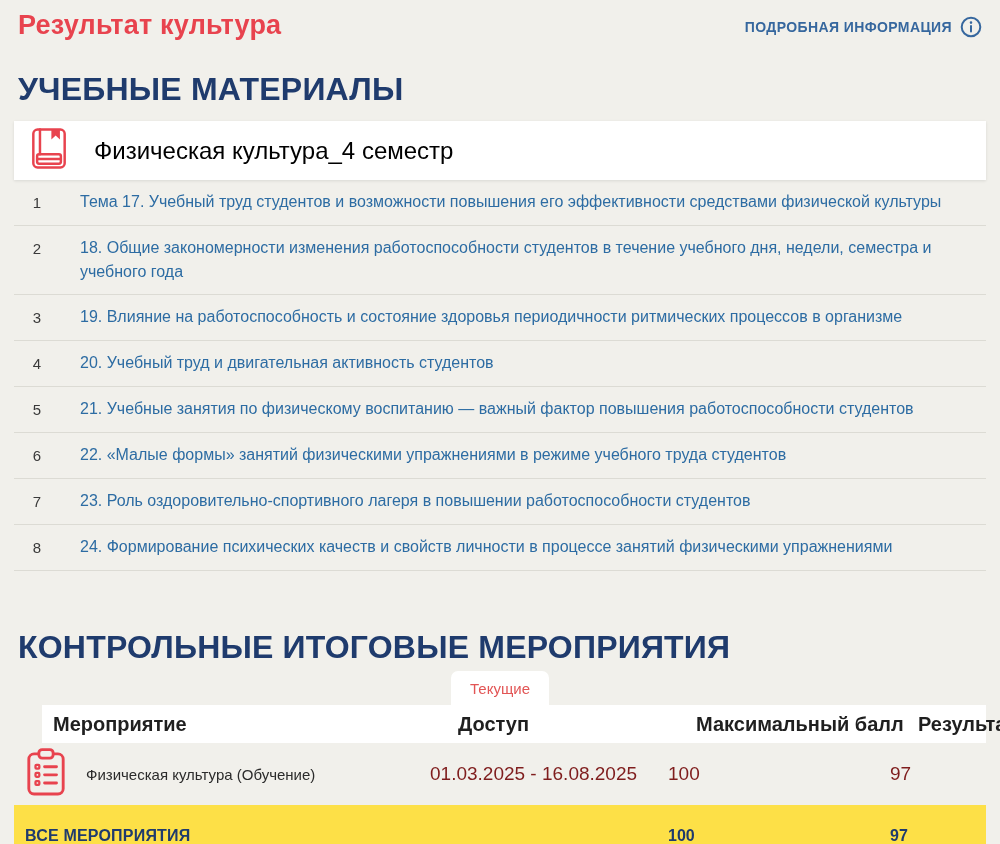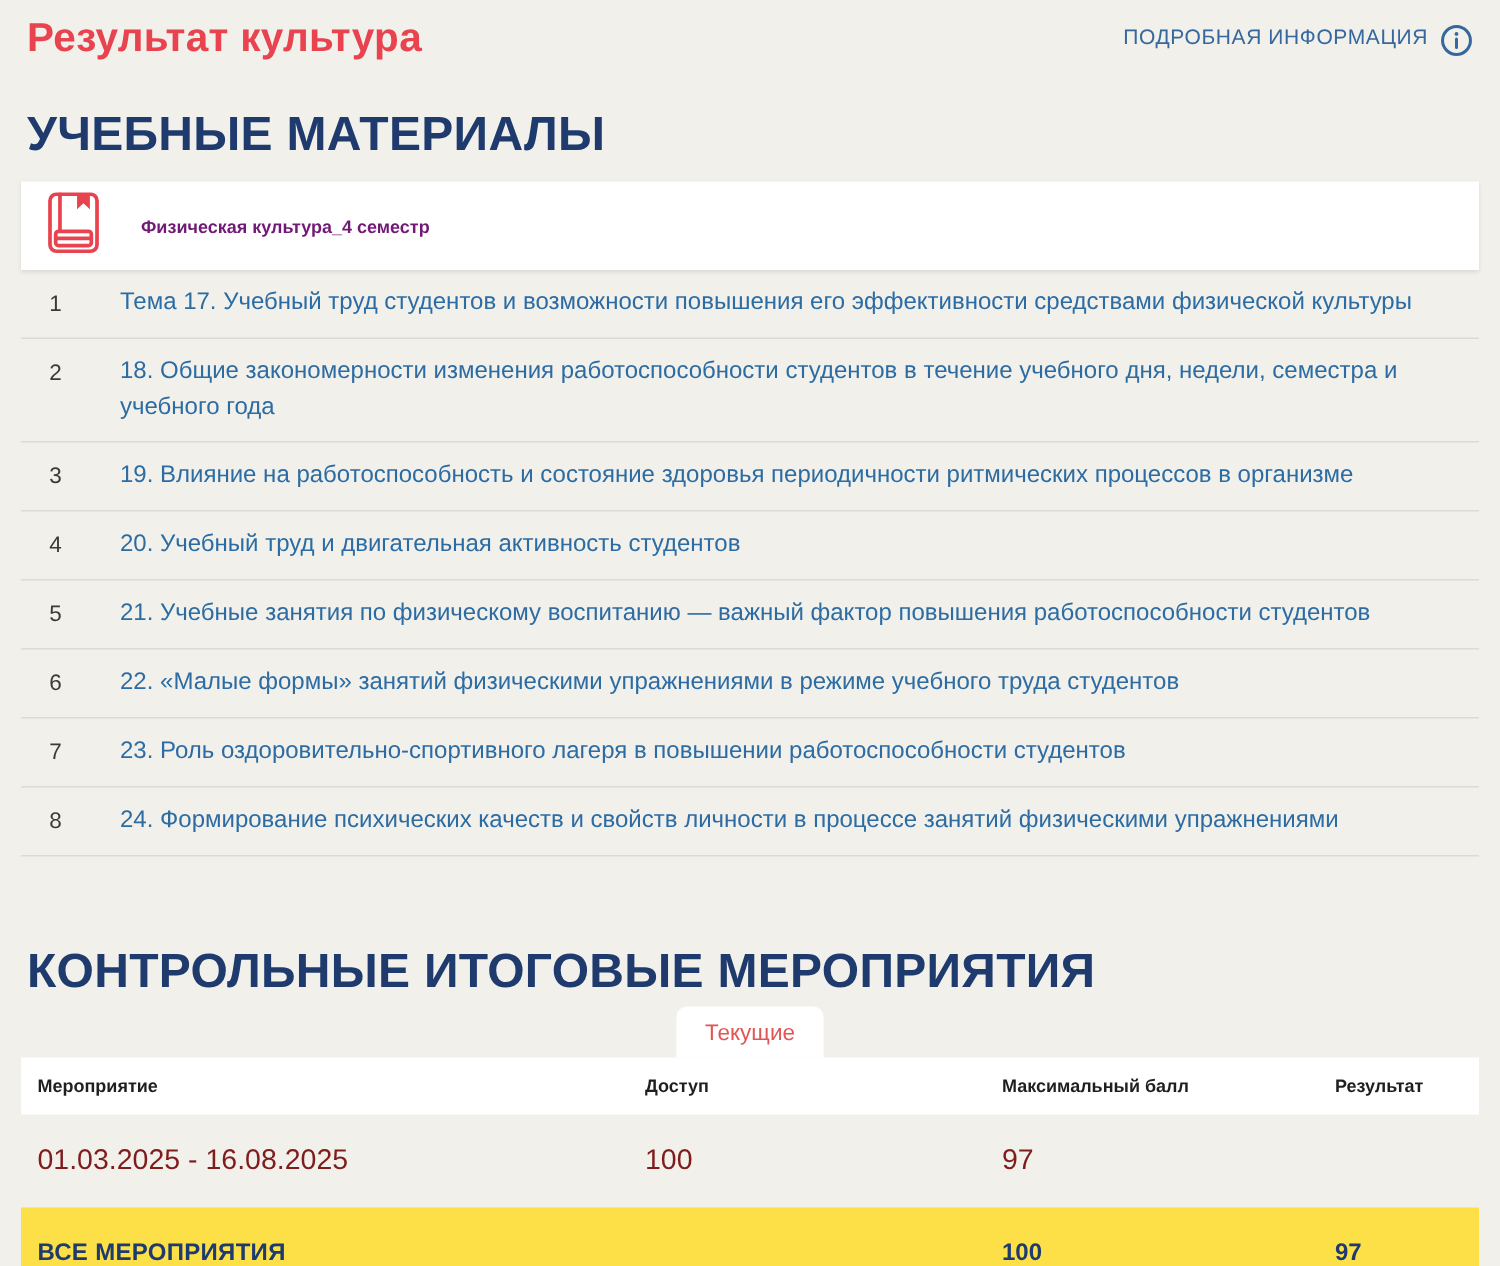--- a/index.html
+++ b/index.html
@@ -9,40 +9,40 @@
     background: #f1f0eb;
     color: #333;
     min-height: 844px;
   }
   .page { width: 1000px; padding: 8px 14px 16px 14px; }
 
   
   .page-header { display: flex; justify-content: space-between; align-items: flex-start; padding: 2px 4px 0 4px; }
   .page-title { color: #e8434e; font-size: 27px; font-weight: bold; letter-spacing: 0.2px; }
   .info-link {
-    display: flex; gap: 8px; margin-top: 6px;
-    color: #36679e; font-size: 14px; font-weight: normal; letter-spacing: 0.4px;
+    display: flex; align-items: center; gap: 8px; margin-top: 6px;
+    color: #36679e; font-size: 14px; font-weight: bold; letter-spacing: 0.4px;
     text-decoration: none; cursor: pointer;
   }
   .info-link svg { display: block; }
 
   
   .section-heading {
     color: #1f3b6d; font-size: 32px; font-weight: bold; letter-spacing: 0.2px;
     margin: 30px 4px 13px 4px;
   }
   .section-heading.events { margin-top: 58px; margin-bottom: 0; }
 
   
   .course-card {
     background: #ffffff; height: 59px; display: flex; align-items: center;
     padding: 0 16px; gap: 26px; box-shadow: 0 1px 3px rgba(0,0,0,0.10);
     cursor: pointer;
   }
-  .course-card .title { color: #701a75; font-size: 12px; font-weight: bold; }
+  .course-card .title { color: #000000; font-size: 24px; font-weight: normal; }
 
   
   .materials-list { }
   .material-row {
     display: flex; align-items: flex-start; padding: 10px 0;
     border-bottom: 1px solid #dcdbd4;
   }
   .material-row .num {
     flex: 0 0 46px; text-align: center; color: #3a3a3a; font-size: 15px;
     line-height: 24px; padding-top: 1px;
@@ -56,21 +56,21 @@
   .tab-current {
     width: fit-content; margin: 5px auto 0 auto; background: #ffffff;
     color: #e25555; font-size: 15px; padding: 9px 19px 8px 19px;
     border-radius: 7px 7px 0 0; cursor: pointer;
   }
   .events-table { }
   .ev-grid { display: grid; grid-template-columns: 405px 238px 222px 1fr; }
   .ev-grid > div { padding-left: 11px; }
   .ev-head {
     background: #ffffff; align-items: center; height: 38px;
-    font-size: 12px; font-weight: bold; color: #1f1f1f;
+    font-size: 20px; font-weight: bold; color: #1f1f1f; margin-left: 28px;
   }
   .ev-row { align-items: center; min-height: 62px; cursor: pointer; }
   .ev-row .name-cell { display: flex; align-items: center; gap: 19px; }
   .ev-row .name { font-size: 15px; color: #2b2b2b; }
   .ev-row .val { font-size: 19px; color: #7f1d1d; }
   .ev-footer {
     background: #fde047; align-items: center; min-height: 62px;
     color: #1f3b6d; font-weight: bold;
   }
   .ev-footer .label { font-size: 16px; letter-spacing: 0.2px; cursor: pointer; }
@@ -160,20 +160,35 @@
 
   <div class="events-table">
     <div class="ev-grid ev-head">
       <div>Мероприятие</div>
       <div>Доступ</div>
       <div>Максимальный балл</div>
       <div>Результат</div>
     </div>
 
       <div class="ev-grid ev-row">
+        <div class="name-cell">
+          <span>
+            <svg width="42" height="50" viewBox="0 0 44 52" fill="none" stroke="#e8434e" stroke-width="3" stroke-linejoin="round" stroke-linecap="round">
+              <rect x="4" y="7" width="36" height="42" rx="5.5"></rect>
+              <rect x="14.5" y="2.5" width="15" height="9" rx="3.5" fill="#f1f0eb"></rect>
+              <rect x="11" y="18.5" width="4" height="4" rx="1" stroke-width="2.4"></rect>
+              <path d="M20.5 20.5 H33"></path>
+              <rect x="11" y="27" width="4" height="4" rx="1" stroke-width="2.4"></rect>
+              <path d="M20.5 29 H33"></path>
+              <rect x="11" y="35.5" width="4" height="4" rx="1" stroke-width="2.4"></rect>
+              <path d="M20.5 37.5 H33"></path>
+            </svg>
+          </span>
+          <span class="name">Физическая культура (Обучение)</span>
+        </div>
         <div class="val">01.03.2025 - 16.08.2025</div>
         <div class="val">100</div>
         <div class="val">97</div>
       </div>
 
     <div class="ev-grid ev-footer">
       <div class="label">ВСЕ МЕРОПРИЯТИЯ</div>
       <div></div>
       <div class="val">100</div>
       <div class="val">97</div>

